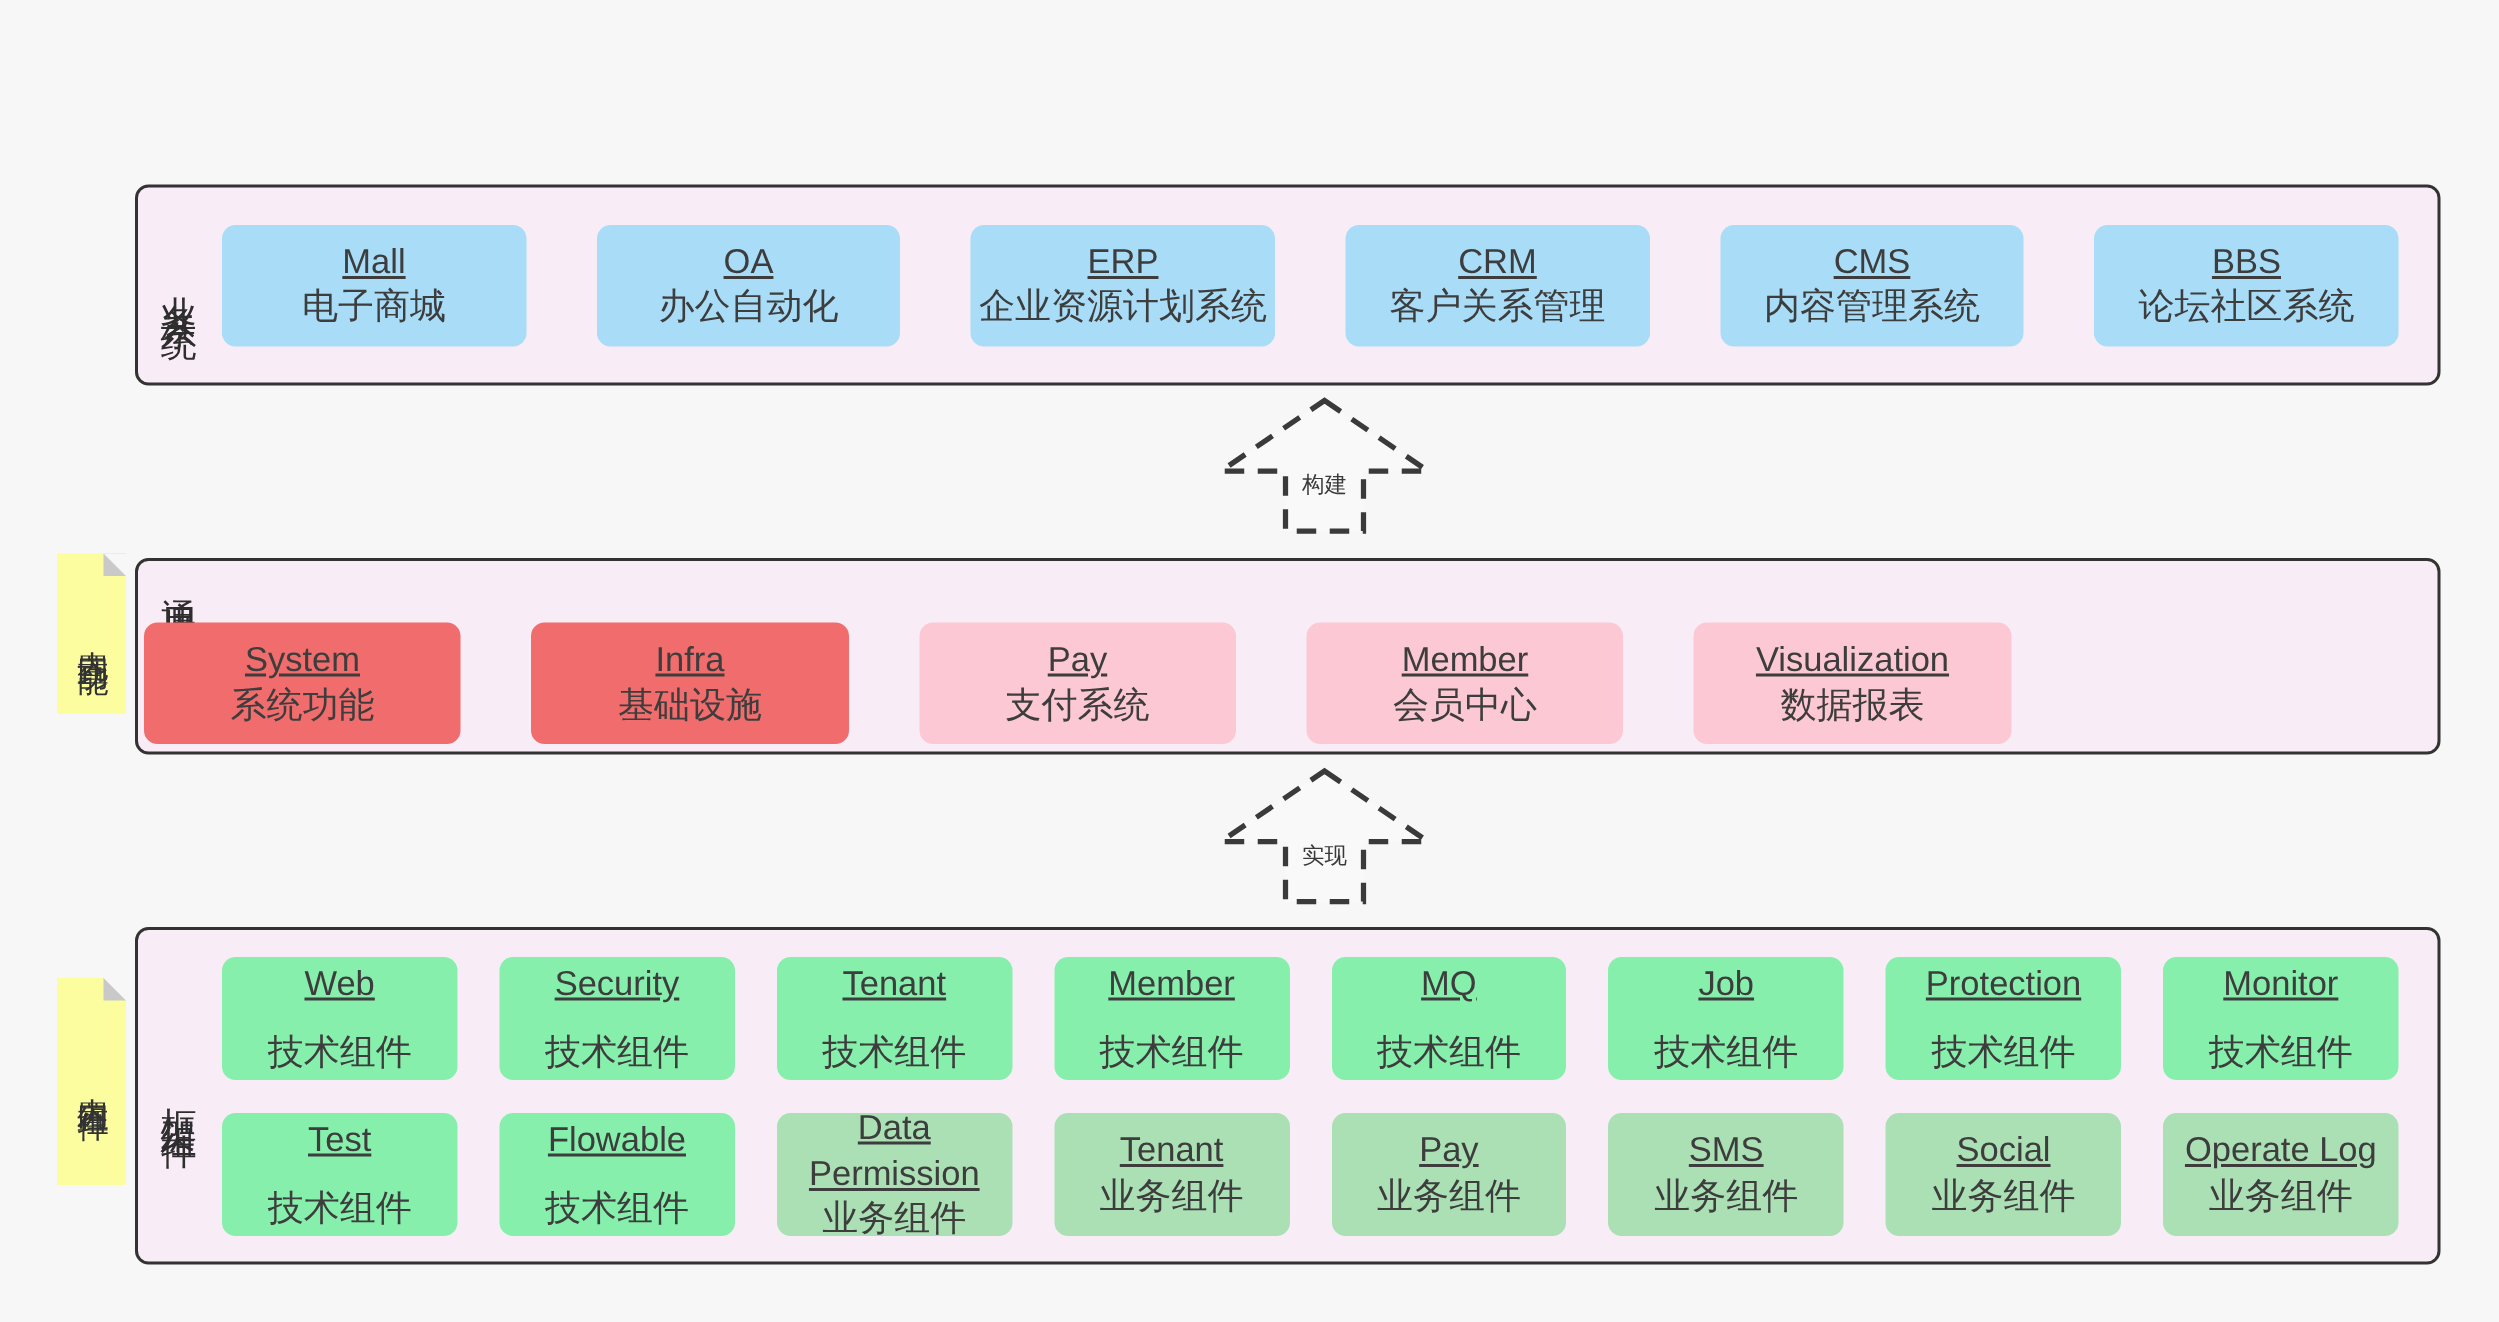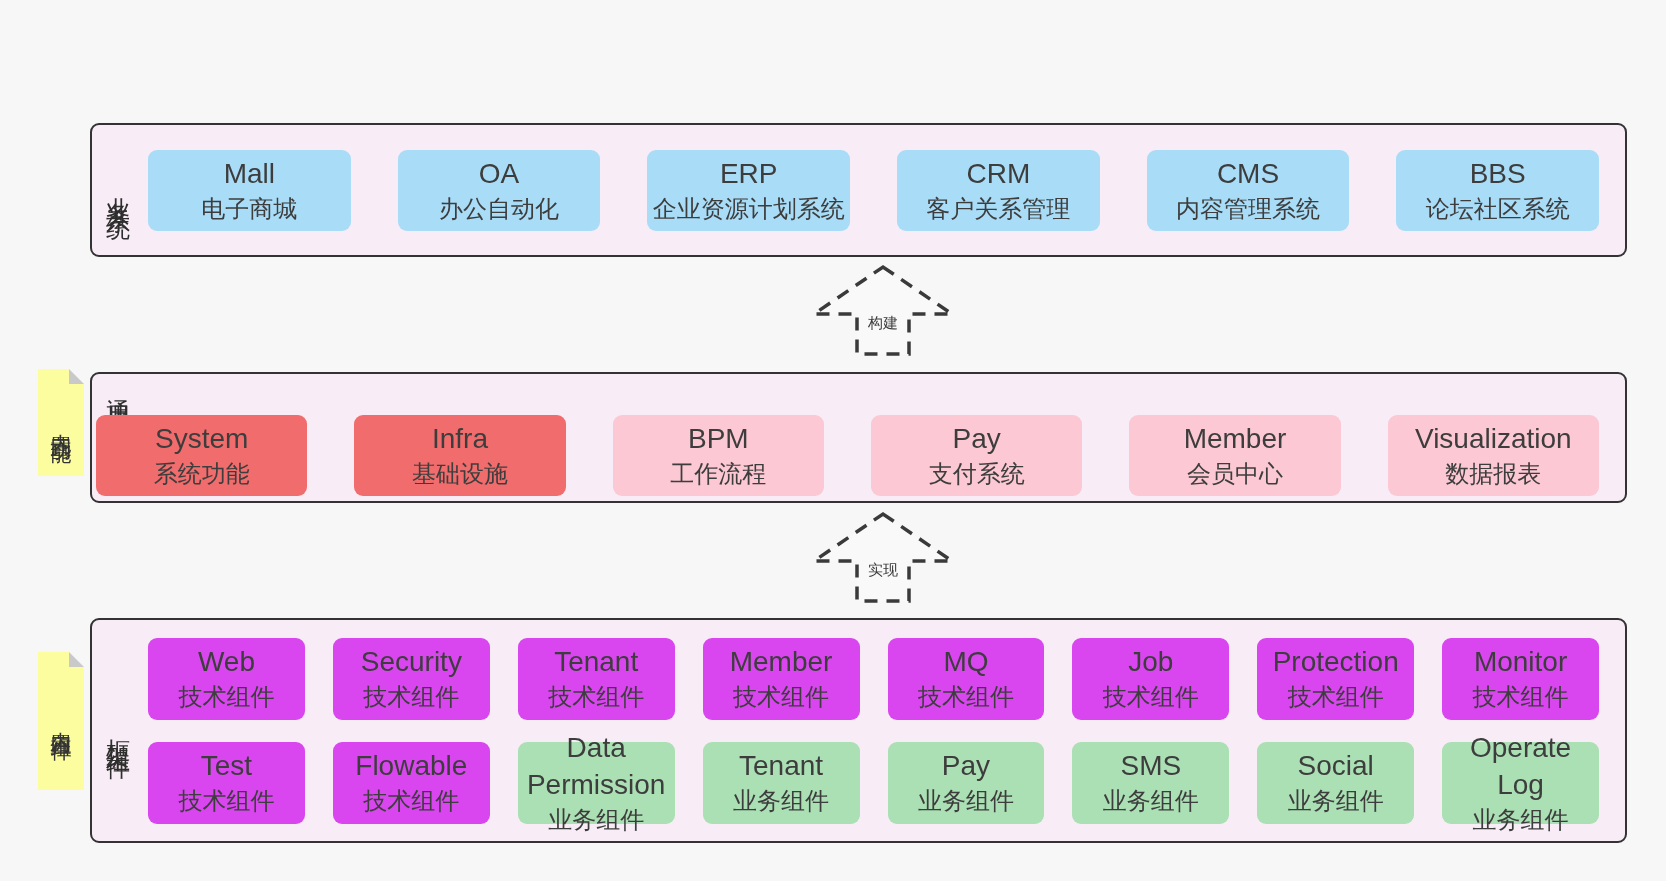--- a/index.html
+++ b/index.html
@@ -51,26 +51,26 @@
     height:81px;
     border-radius:9px;
     display:flex;flex-direction:column;
     align-items:center;justify-content:center;
     text-align:center;
     line-height:1.32;
     padding:2px 4px;
     box-sizing:border-box;
   }
   .grid-8 .box{height:82px;}
-  .box-name{font-size:28px;color:#3d3d3d;}
+  .box-name{font-size:23px;color:#3d3d3d;text-decoration:underline;}
   .box-desc{font-size:24px;color:#3d3d3d;}
   .blue{background:#a8dcf7;}
   .red{background:#f16c6c;}
   .pink{background:#fbc8d3;}
-  .green{background:#d946ef;}
+  .green{background:#86efac;justify-content:space-between;}
   .green-light{background:#abdfb4;}
   
   .arrow{
     position:absolute;
     width:150px;height:96px;
     left:808px;
   }
   .arrow-1{top:263px;}
   .arrow-2{top:510px;}
   .arrow svg{display:block;width:150px;height:96px;}
@@ -159,24 +159,20 @@
     <div class="grid grid-6">
       <div class="box red">
         <span class="box-name">System</span>
         <span class="box-desc">系统功能</span>
       </div>
       <div class="box red">
         <span class="box-name">Infra</span>
         <span class="box-desc">基础设施</span>
       </div>
       <div class="box pink">
-        <span class="box-name">BPM</span>
-        <span class="box-desc">工作流程</span>
-      </div>
-      <div class="box pink">
         <span class="box-name">Pay</span>
         <span class="box-desc">支付系统</span>
       </div>
       <div class="box pink">
         <span class="box-name">Member</span>
         <span class="box-desc">会员中心</span>
       </div>
       <div class="box pink">
         <span class="box-name">Visualization</span>
         <span class="box-desc">数据报表</span>

